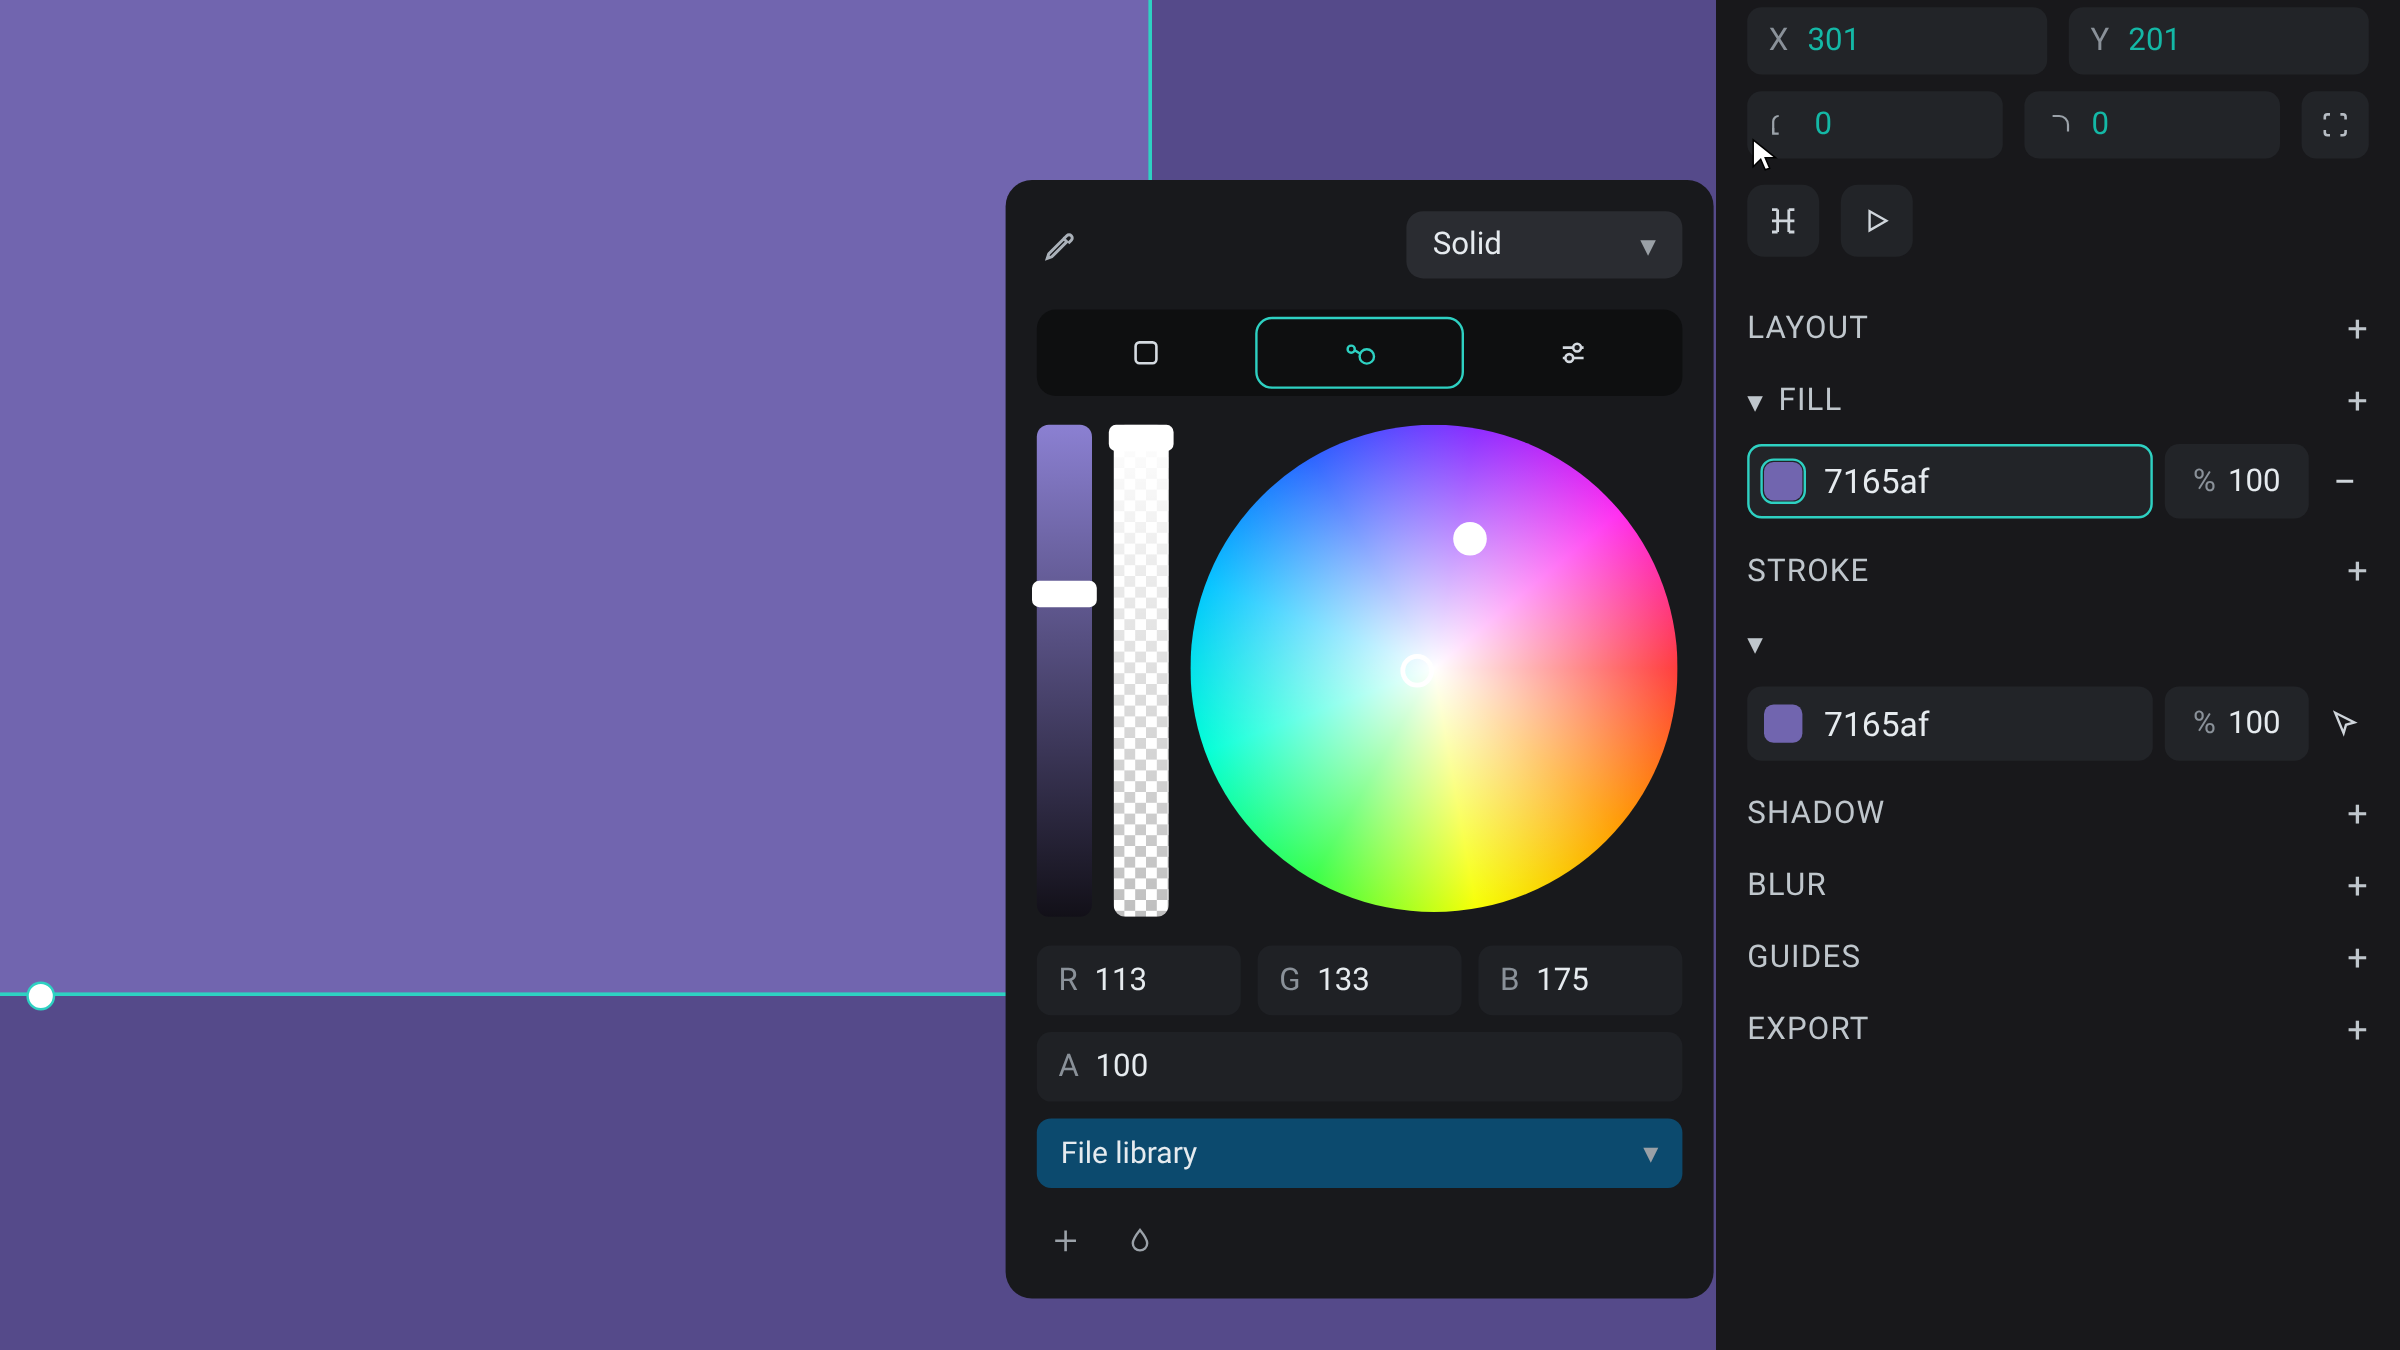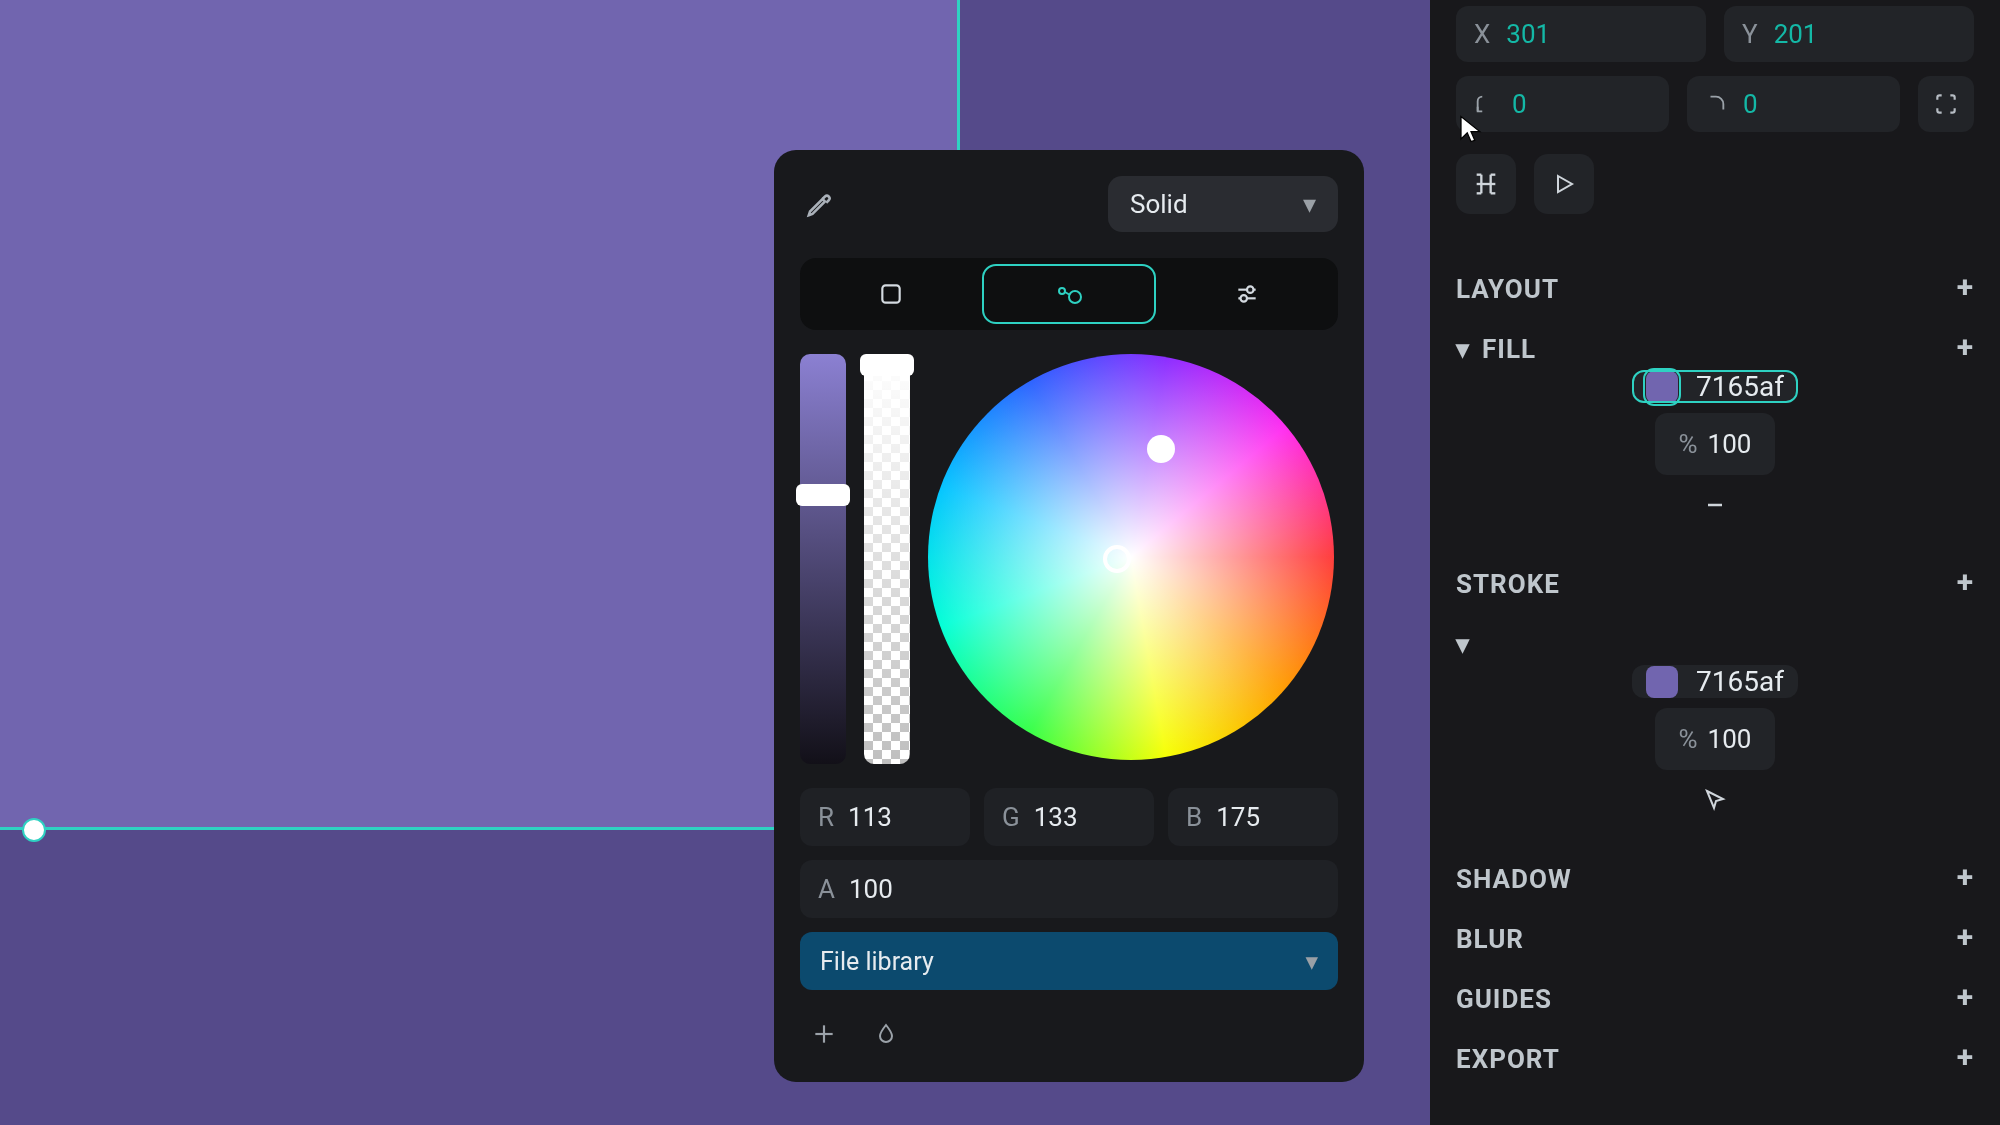--- a/index.html
+++ b/index.html
@@ -29,21 +29,21 @@
     width: 24px;
     height: 24px;
     border-radius: 50%;
     background: #fff;
     border: 2px solid #2ed1c2;
   }
 
   
   .color-panel {
     position: absolute;
-    left: 774px;
+    left: 838px;
     top: 150px;
     width: 590px;
     background: #18191c;
     border-radius: 22px;
     padding: 26px;
     color: #d8dee4;
     text-align: center;
   }
   .cp-topbar {
     display: flex;
@@ -203,34 +203,32 @@
     width:56px;height:56px;border-radius:12px;background:#222428;
     display:flex;align-items:center;justify-content:center;color:#b6bcc3;
   }
   .action-row { display:flex; gap:18px; margin-bottom:30px; }
   .sq-action {
     width:60px;height:60px;border-radius:14px;background:#222428;
     display:flex;align-items:center;justify-content:center;color:#cfd5db;
   }
 
   .section {
-    display:flex; justify-content:space-between; align-items:flex-end;
+    display:flex; justify-content:space-between; align-items:center;
     height:60px;
     font-size:26px; letter-spacing:1px;
     color:#bfc6cc;
-    font-weight:bold;
   }
   .section .plus { color:#bfc6cc; font-size:30px; cursor:pointer; }
   .section.collapsible { gap:12px; justify-content:flex-start; }
   .section.collapsible .title { flex:1; }
 
   .fill-entry {
     display:flex; align-items:center; gap:10px;
     margin: 6px 0 14px;
-    flex-direction: column;
   }
   .swatch-input {
     flex:1; height:62px;
     background:#222428; border-radius:12px;
     display:flex; align-items:center; padding:0 14px; gap:18px;
     font-size:28px; color:#e6ebef;
   }
   .swatch-input.highlight { outline:2px solid #2ed1c2; outline-offset:-2px; }
   .swatch-square {
     width:32px;height:32px;border-radius:8px;

